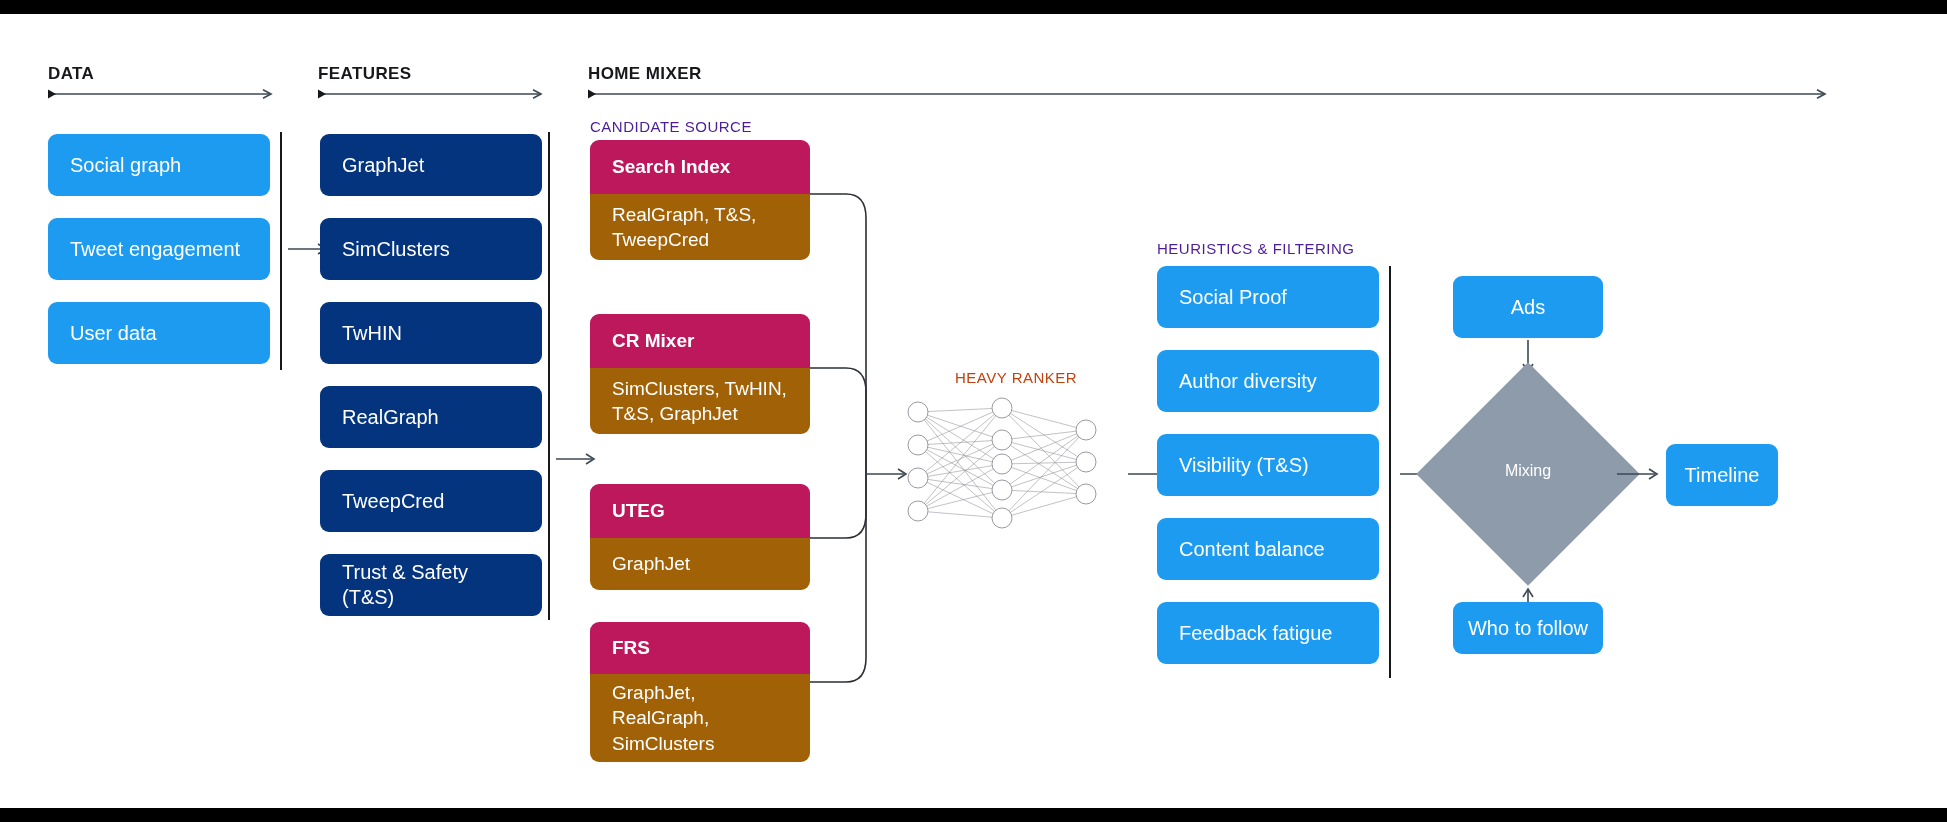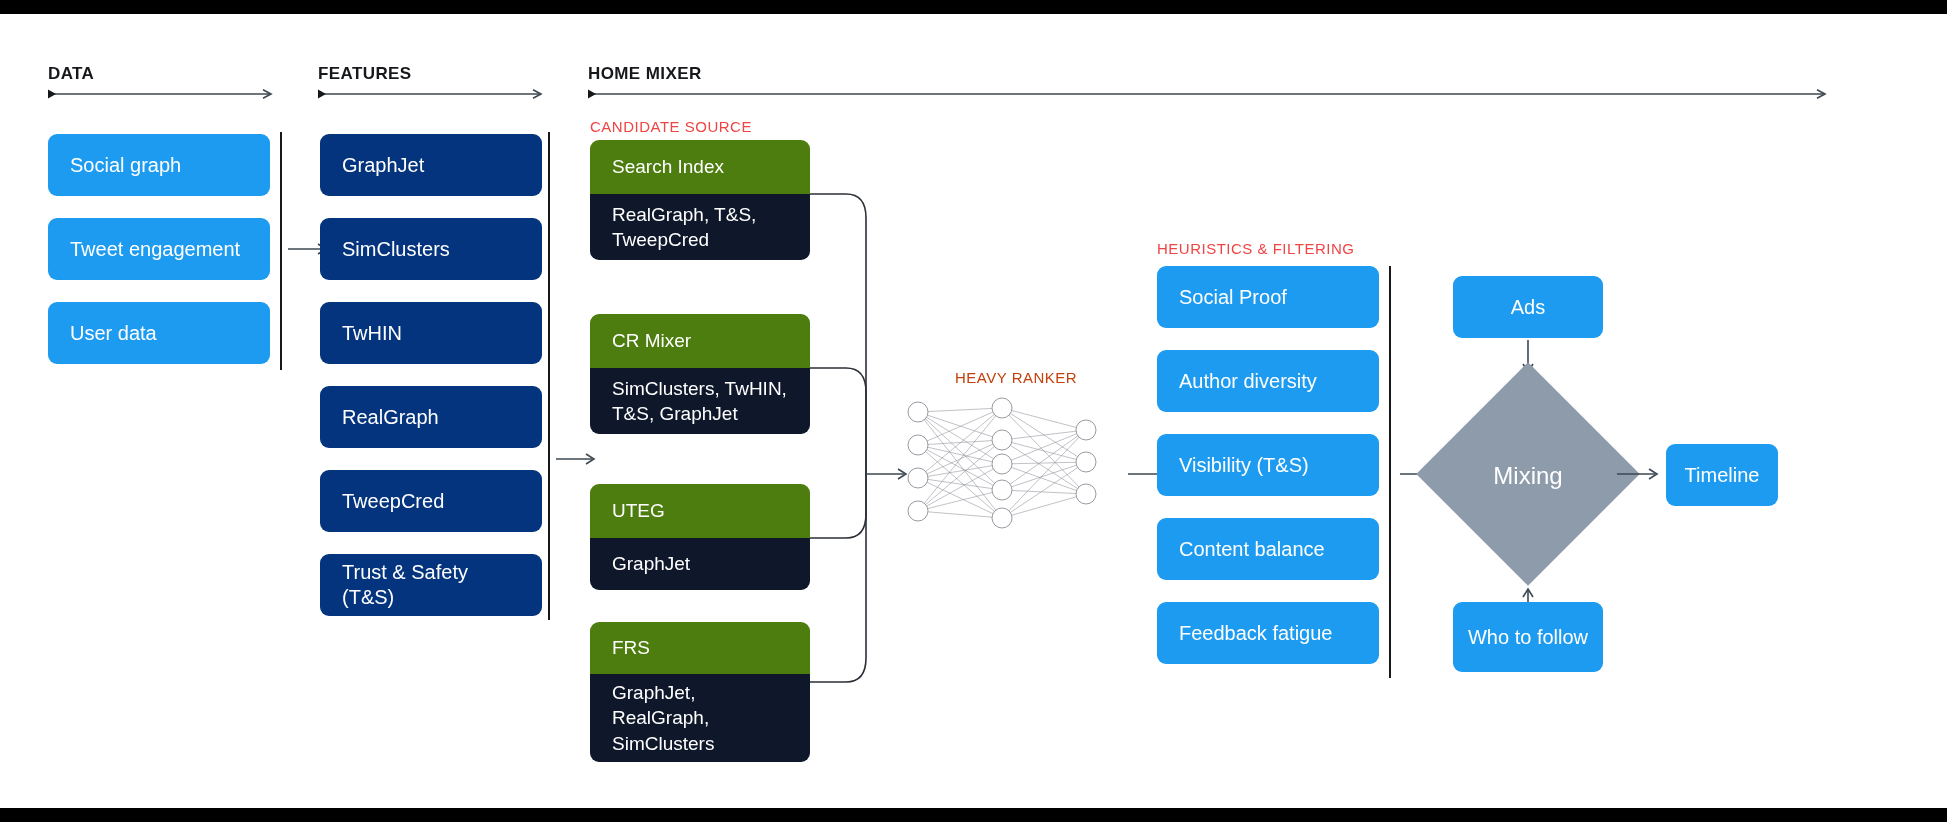--- a/index.html
+++ b/index.html
@@ -49,21 +49,21 @@
     position: absolute;
     height: 10px;
   }
   .stage-rule svg { display: block; overflow: visible; }
 
   .sub-head {
     position: absolute;
     font-size: 15px;
     font-weight: 400;
     letter-spacing: 0.5px;
-    color: #ef4444;
+    color: #4c1d95;
     white-space: nowrap;
     text-align: right;
   }
 
   
   .divider {
     position: absolute;
     width: 2px;
     background: #16181c;
   }
@@ -85,30 +85,31 @@
 
   
   .cs-card {
     position: absolute;
     border-radius: 9px;
     overflow: hidden;
     display: flex;
     flex-direction: column;
   }
   .cs-head {
-    background: #4d7c0f;
+    background: #be185d;
     color: #ffffff;
     font-size: 19px;
     display: flex;
     align-items: center;
     padding: 0 22px;
     box-sizing: border-box;
+    font-weight: bold;
   }
   .cs-body {
-    background: #0f172a;
+    background: #a16207;
     color: #ffffff;
     font-size: 19px;
     line-height: 1.32;
     display: flex;
     align-items: center;
     padding: 0 22px;
     box-sizing: border-box;
     flex: 1 1 auto;
   }
 
@@ -136,21 +137,21 @@
   #mixing {
     position: absolute;
     width: 158px;
     height: 158px;
     background: #8d9bab;
     transform: rotate(45deg);
   }
   #mixing-label {
     position: absolute;
     color: #ffffff;
-    font-size: 24px;
+    font-size: 16px;
     white-space: nowrap;
     text-align: center;
   }
 </style>
 </head>
 <body>
 
 <div id="stage">
 
   <div class="letterbox" id="bar-top"></div>
@@ -376,21 +377,21 @@
     <div id="mixing" style="left:1449px; top:381px;"></div>
     <div id="mixing-label" style="left:1449px; top:448px; width:158px;">Mixing</div>
 
     <div class="vec" style="left:1521px; top:570px;">
       <svg width="14" height="38" viewBox="0 0 14 38">
         <line x1="7" y1="38" x2="7" y2="6" stroke="#3d4852" stroke-width="1.6"></line>
         <polyline points="2,13 7,5 12,13" fill="none" stroke="#3d4852" stroke-width="1.6"></polyline>
       </svg>
     </div>
 
-    <div class="card light" style="left:1453px; top:588px; width:150px; height:70px; justify-content:center; padding:0 12px;">
+    <div class="card light" style="left:1453px; top:588px; width:150px; height:52px; justify-content:center; padding:0 12px;">
       <span>Who to follow</span>
     </div>
 
     <div class="vec" style="left:1617px; top:453px;">
       <svg width="44" height="14" viewBox="0 0 44 14">
         <line x1="0" y1="7" x2="38" y2="7" stroke="#3d4852" stroke-width="1.6"></line>
         <polyline points="32,2 40,7 32,12" fill="none" stroke="#3d4852" stroke-width="1.6"></polyline>
       </svg>
     </div>
 

